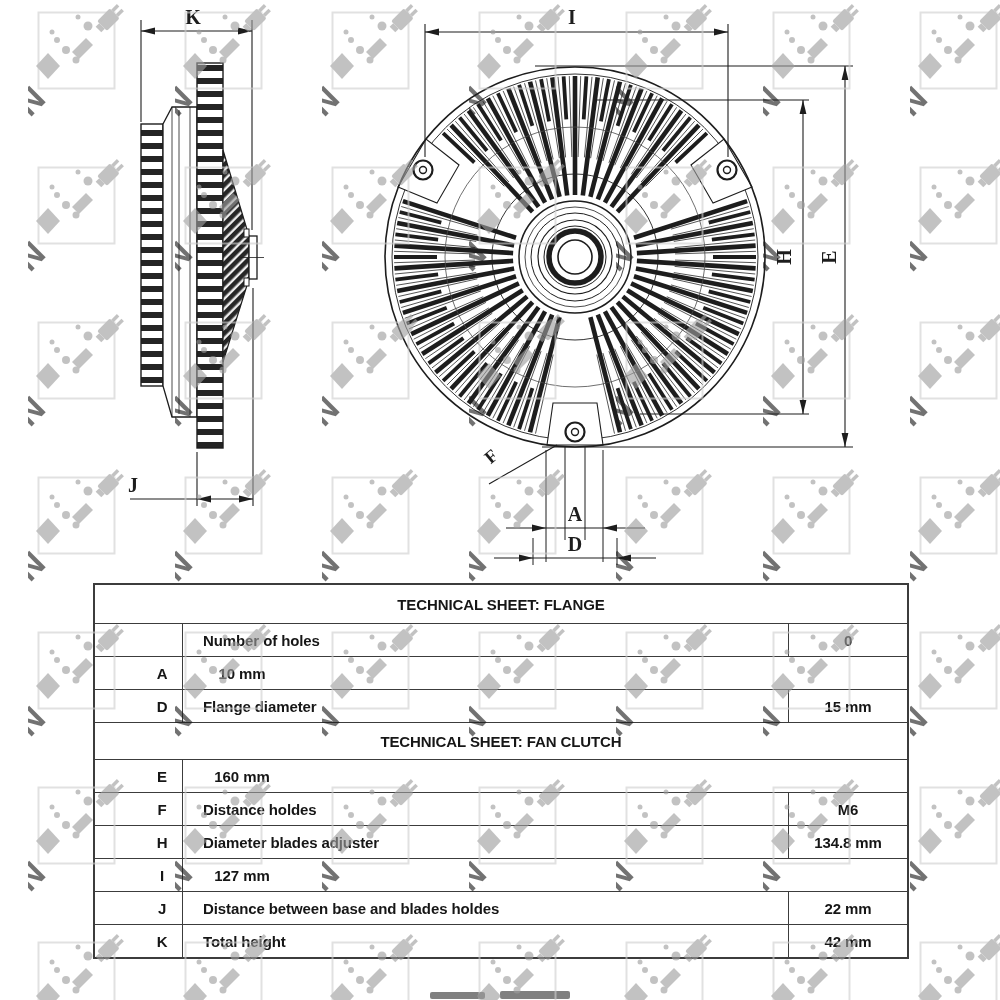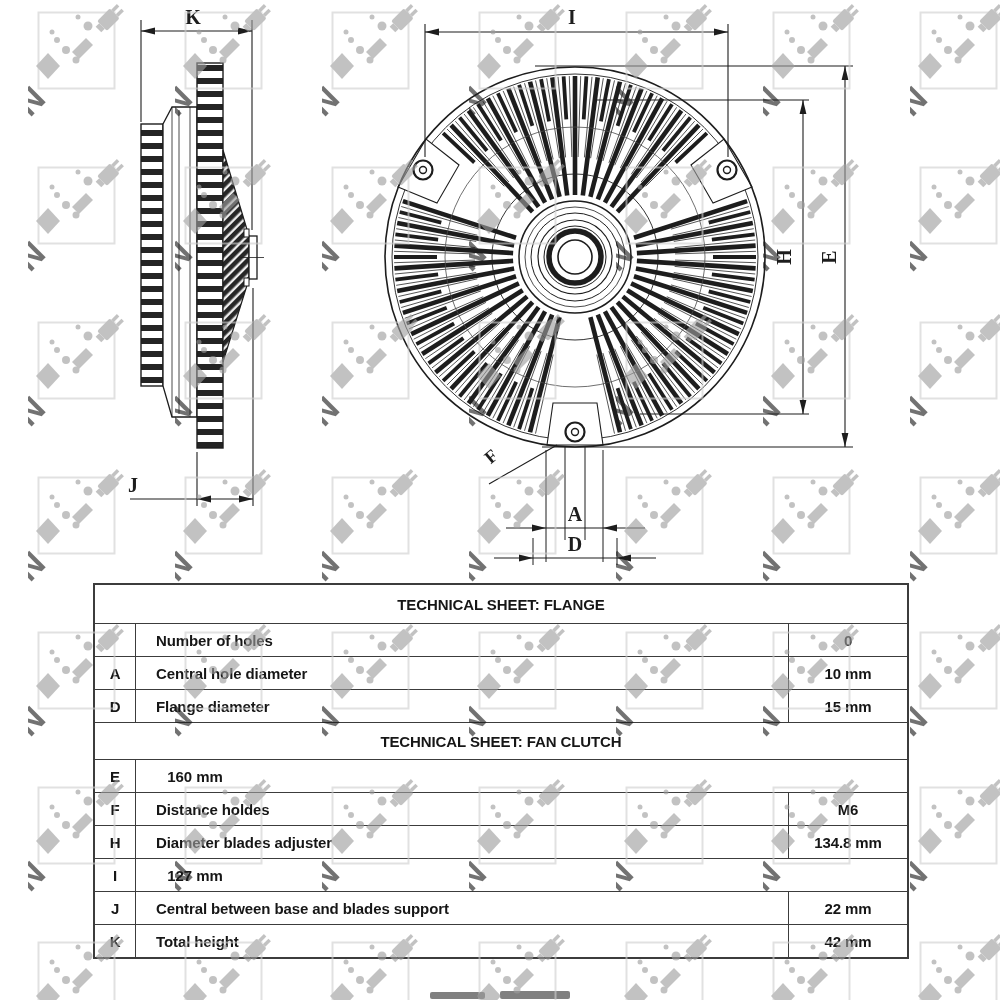--- a/index.html
+++ b/index.html
@@ -9,21 +9,21 @@
   svg text{fill:#1d1d1d;}
   .dimlbl{font:700 20px "Liberation Serif",serif;}
   .dimlbl-sm{font:700 18px "Liberation Serif",serif;}
   
   .sheet{position:absolute;left:65px;top:583px;width:812px;z-index:2;
          border:2px solid #3c3c3c;color:#161616;
          font:700 15px "Liberation Sans",sans-serif;letter-spacing:-0.1px;margin-left:28px;}
   .hdr{height:38px;display:flex;align-items:center;justify-content:center;
        border-bottom:1px solid #3c3c3c;font-size:15px;}
   .hdr2{height:36px;text-align:right;}
-  .trow{display:flex;height:32px;border-bottom:1px solid #3c3c3c;}
+  .trow{display:flex;height:32px;border-bottom:1px solid #3c3c3c;padding-left:47px;}
   .trow:last-child{border-bottom:none;}
   .ck{width:40px;flex:0 0 40px;border-right:1px solid #3c3c3c;
       display:flex;align-items:center;justify-content:center;}
   .cd{flex:1;display:flex;align-items:center;padding-left:20px;border-right:1px solid #3c3c3c;}
   .cv{width:118px;flex:0 0 118px;display:flex;align-items:center;justify-content:center;}
   .wm{z-index:3;pointer-events:none;opacity:.62;}
   .drawing{z-index:1;}
   .crop-bit{position:absolute;background:#4a4a4a;opacity:.7;border-radius:2px;z-index:2;}
 </style>
 </head>
@@ -335,21 +335,20 @@
   <div class="sheet">
     <div class="hdr">TECHNICAL SHEET: FLANGE</div>
 
     <div class="trow">
       <div class="ck"></div>
       <div class="cd">Number of holes</div>
       <div class="cv">0</div>
     </div>
     <div class="trow">
       <div class="ck">A</div>
-      <div class="cd">Central hole diameter</div>
       <div class="cv">10 mm</div>
     </div>
     <div class="trow">
       <div class="ck">D</div>
       <div class="cd">Flange diameter</div>
       <div class="cv">15 mm</div>
     </div>
 
     <div class="hdr hdr2">TECHNICAL SHEET: FAN CLUTCH</div>
 
@@ -366,21 +365,21 @@
       <div class="ck">H</div>
       <div class="cd">Diameter blades adjuster</div>
       <div class="cv">134.8 mm</div>
     </div>
     <div class="trow">
       <div class="ck">I</div>
       <div class="cv">127 mm</div>
     </div>
     <div class="trow">
       <div class="ck">J</div>
-      <div class="cd">Central between base and blades support</div>
+      <div class="cd">Distance between base and blades holdes</div>
       <div class="cv">22 mm</div>
     </div>
     <div class="trow">
       <div class="ck">K</div>
       <div class="cd">Total height</div>
       <div class="cv">42 mm</div>
     </div>
   </div>
 
   <div class="crop-bit" style="left:430px;top:992px;width:55px;height:7px;"></div>

